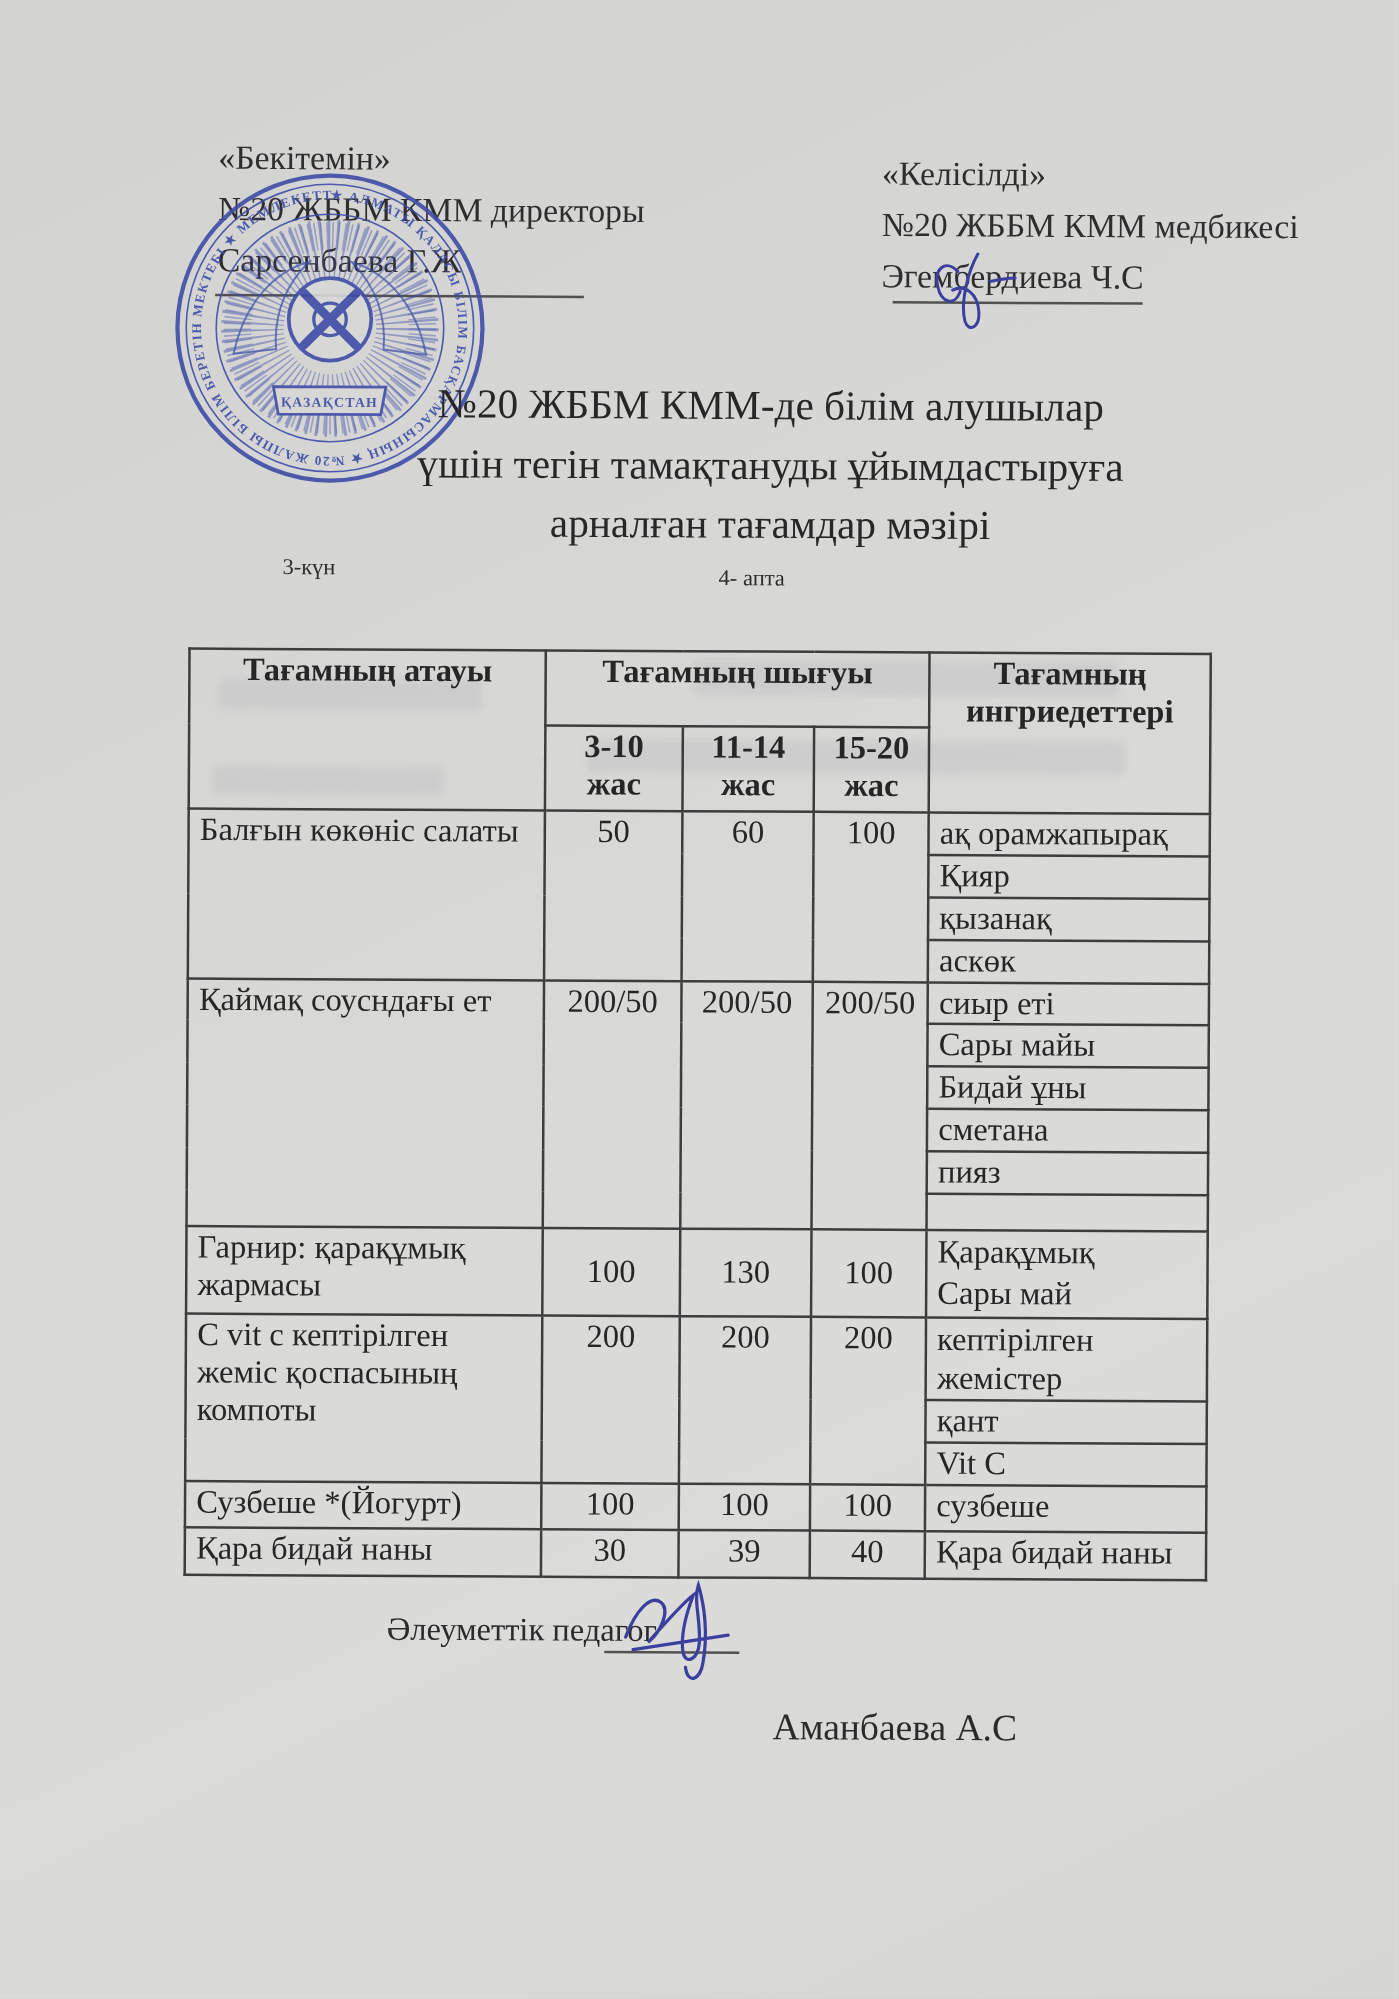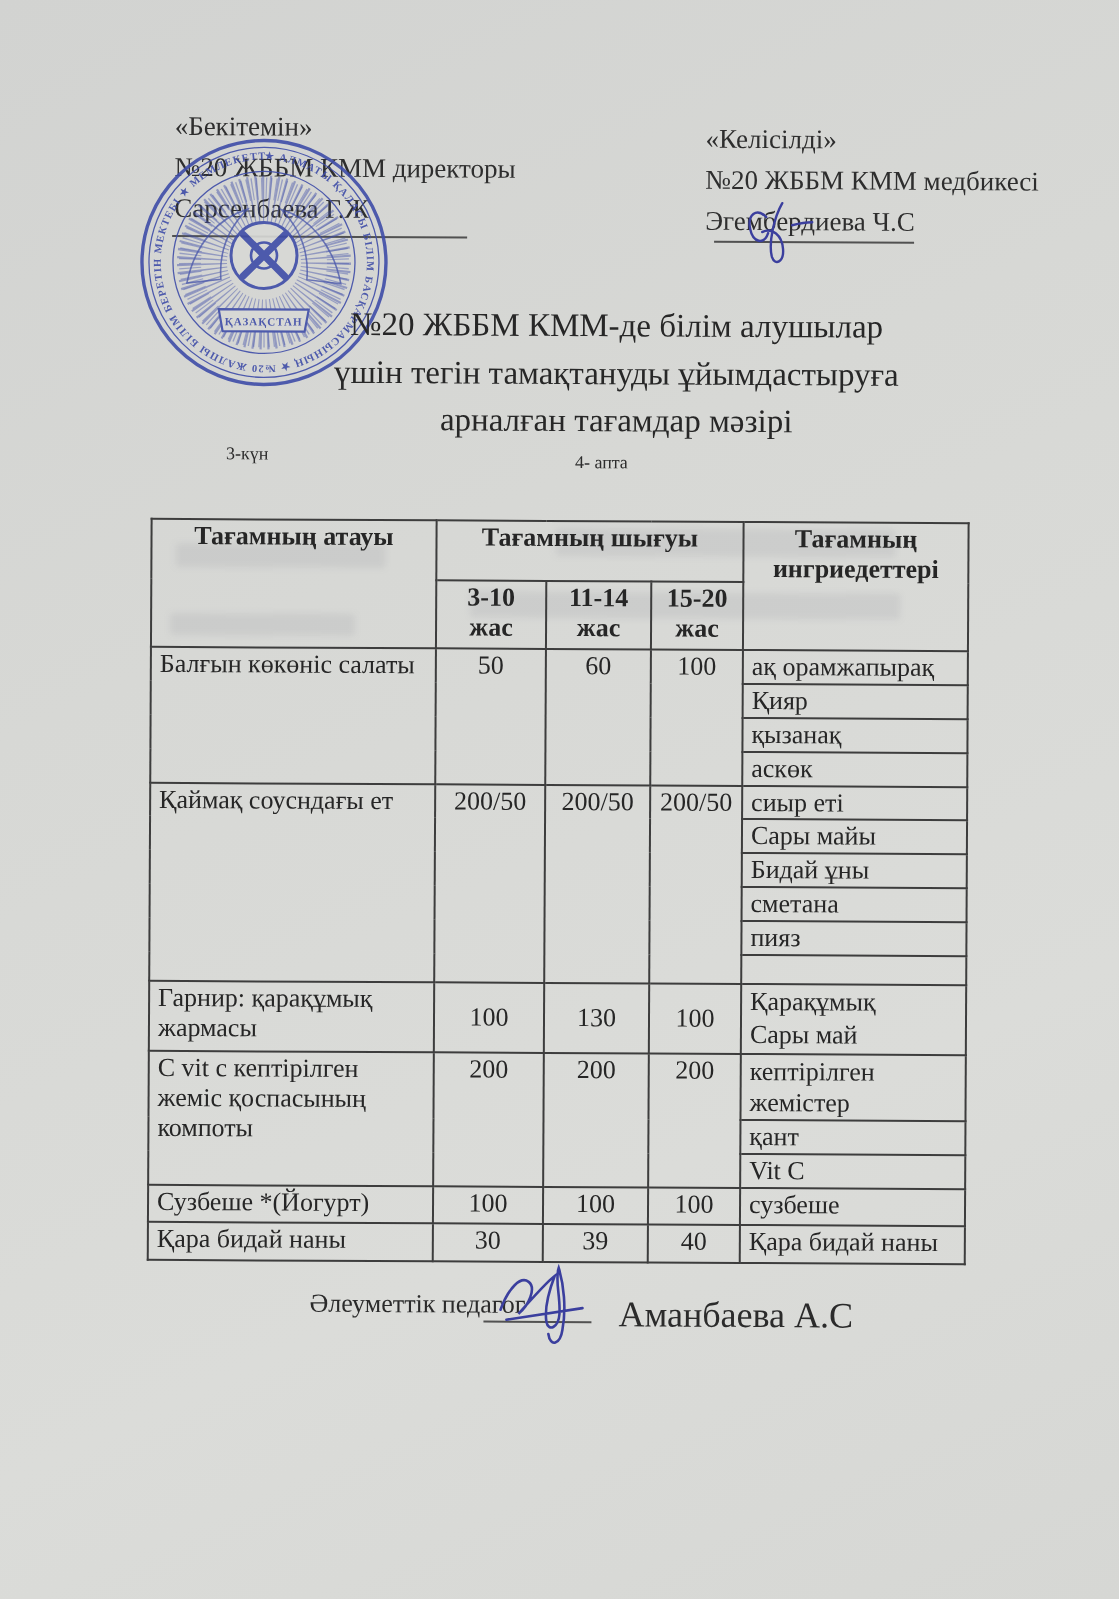--- a/index.html
+++ b/index.html
@@ -26,21 +26,21 @@
   tr.r29{height:29px} tr.r30{height:30px} tr.r37{height:37px} tr.r38{height:38px}
   tr.r63{height:63px} tr.r31{height:31px} tr.r70{height:70px}
   tr.h1{height:60px} tr.h2{height:68px}
   .vmid{vertical-align:middle !important}
   .pre{white-space:pre-line}
   .sigline-top{left:712px;top:240px;width:200px}
   .sigline-left{left:170px;top:237px;width:295px}
   .sigline-foot{left:487px;top:1321px;width:108px}
   .ghost{position:absolute;background:rgba(95,100,115,0.10);filter:blur(3px);border-radius:3px}
   .footer-role{left:313px;top:1290px;font-size:26px}
-  .footer-name{left:622px;top:1293px;font-size:36px}
+  .footer-name{left:622px;top:1365px;font-size:30px}
   svg text{font-family:"Liberation Serif","DejaVu Serif",serif}
 </style>
 </head>
 <body>
 
 <div class="paper">
   <div class="sheet">
 
     <div class="ghost" style="left:555px;top:528px;width:340px;height:28px"></div>
     <div class="ghost" style="left:175px;top:545px;width:210px;height:24px"></div>

